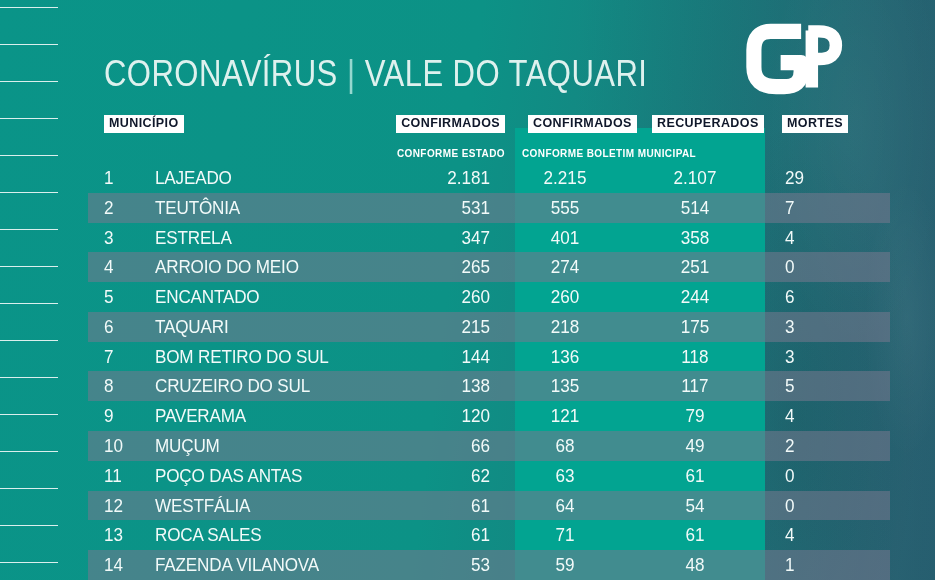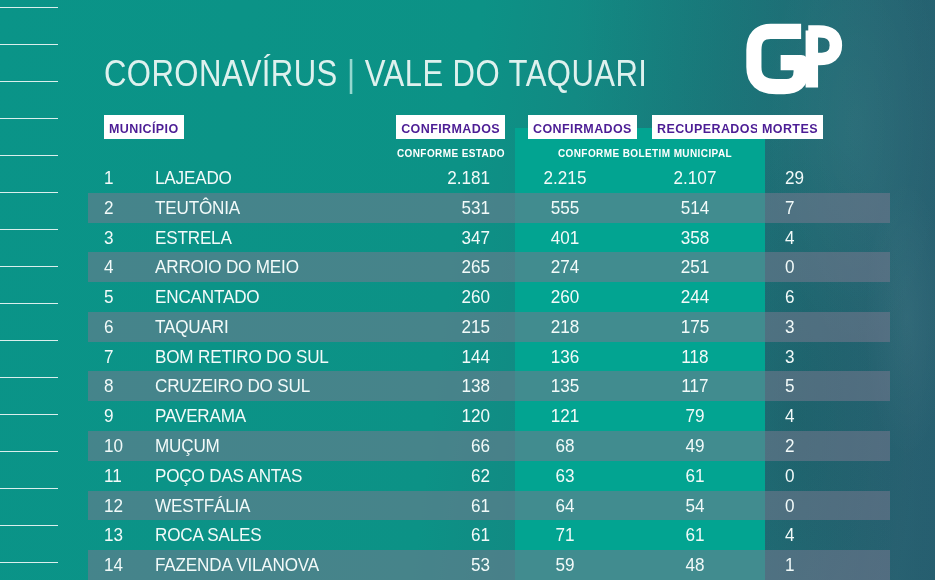--- a/index.html
+++ b/index.html
@@ -36,36 +36,36 @@
   }
   .title .sep{color:#96D8CF;padding:0 11px;font-weight:300;}
   .logo{position:absolute;left:735px;top:18px;z-index:4;}
   
   .band{
     position:absolute;left:515px;top:128px;width:250px;height:452px;
     background:#02A491;z-index:1;
   }
   .chip{
     position:absolute;top:115px;z-index:4;
-    background:#FFFFFF;color:#4c1d95;
+    background:#FFFFFF;color:#0f172a;
     font-size:12.5px;font-weight:bold;letter-spacing:0.4px;
-    padding:8px 5px 3px;line-height:13px;white-space:nowrap;
+    padding:2px 5px 3px;line-height:13px;white-space:nowrap;
   }
   .chip-municipio{left:104px;}
   .chip-estado{right:430px;}
   .chip-conf-mun{left:528px;}
   .chip-recup{left:652px;text-align:center;}
-  .chip-mortes{left:757px;}
+  .chip-mortes{left:782px;}
   .subhead{
     position:absolute;top:148px;z-index:4;
     font-size:10px;font-weight:bold;letter-spacing:0.4px;
     color:#FFFFFF;white-space:nowrap;padding-left:7px;
   }
   .sub-estado{right:430px;text-align:right;}
-  .sub-boletim{left:515px;width:246px;text-align:center;}
+  .sub-boletim{left:515px;width:246px;text-align:left;}
   .rows{position:absolute;left:88px;top:163px;width:802px;z-index:2;}
   .row{position:relative;height:29.786px;}
   .row.striped{background:rgba(118,120,142,0.55);}
   .cell{
     position:absolute;top:0;height:29.786px;line-height:29.5px;
     font-size:19px;color:#F2FAF9;white-space:nowrap;
     transform:scaleX(0.9);
   }
   .c-rank{left:16px;width:34px;transform-origin:left center;}
   .c-name{left:67px;transform-origin:left center;letter-spacing:-0.2px;}

